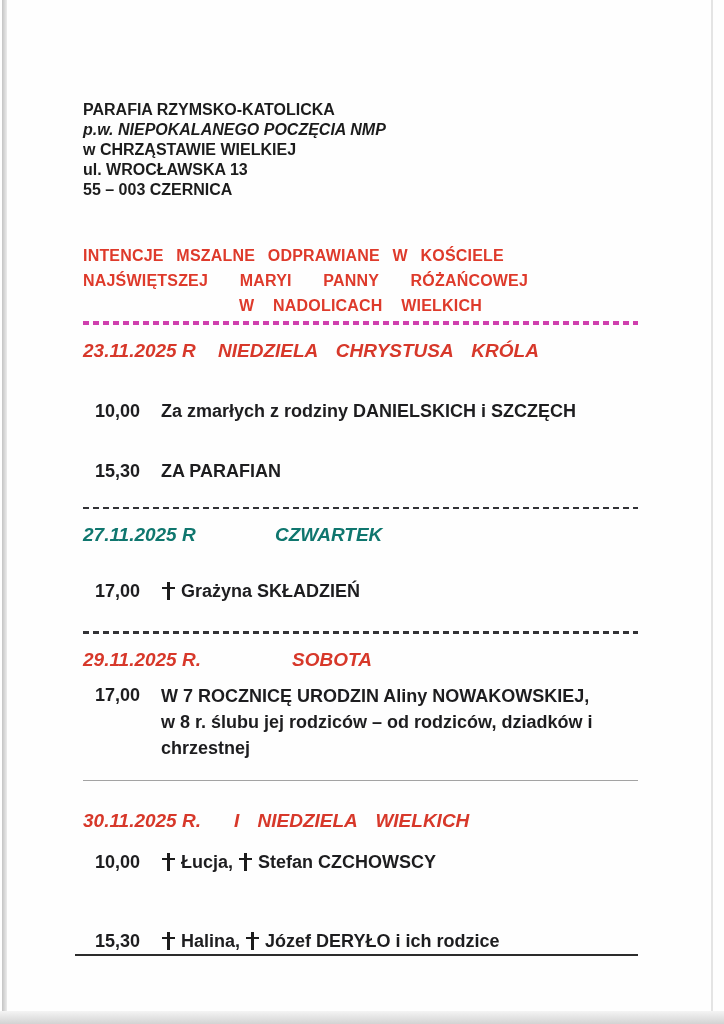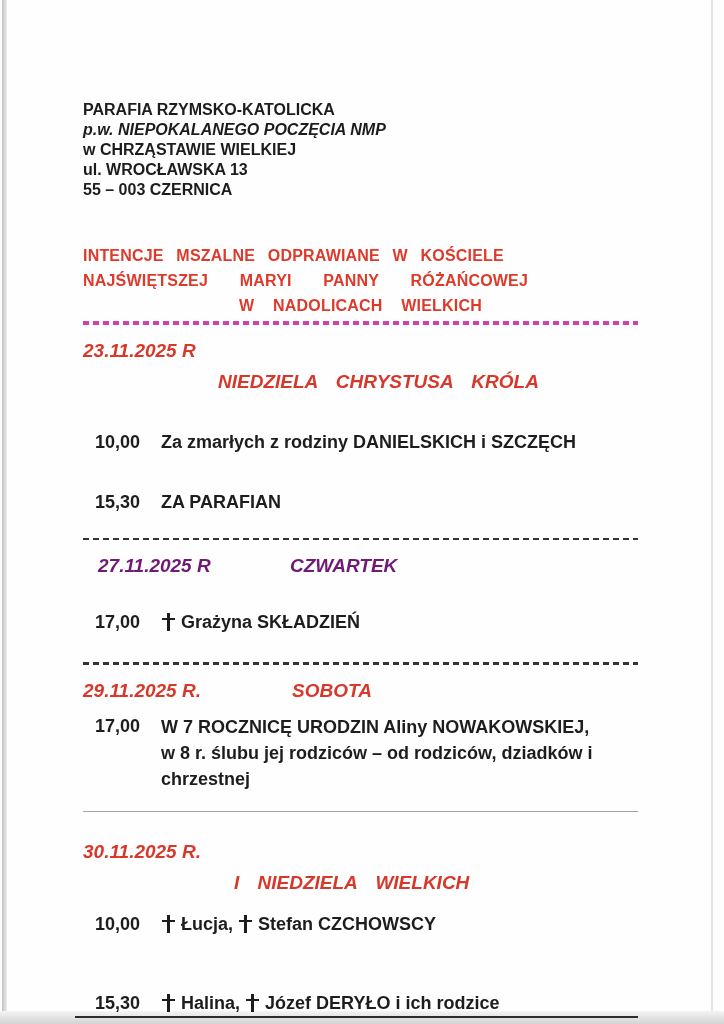--- a/index.html
+++ b/index.html
@@ -32,22 +32,22 @@
     background:repeating-linear-gradient(90deg,#cf3fae 0 6px,transparent 6px 10px); }
   .div.dashk { height:2.5px;
     background:repeating-linear-gradient(90deg,#323236 0 6px,transparent 6px 10px); }
   .div.dash1 { margin-top:24px; }
   .div.dash2 { margin-top:28px; }
   .div.thin { margin-top:19px; height:1.5px; background:#a3a3a3; }
 
   .daterow { display:flex; font-size:19px; line-height:24px; font-weight:bold; font-style:italic; }
   .daterow .date { width:135px; flex-shrink:0; }
   .red { color:#d7382a; }
-  .blue { color:#701a75;margin-left:15px; }
-  .day.spread { word-spacing:13px;margin-top:31px; }
+  .blue { color:#0f766e; }
+  .day.spread { word-spacing:13px; }
   .s0 { margin-top:14px; }
   .s1 { margin-top:14px; } .s1 .day { margin-left:57px; }
   .s2 { margin-top:14px;align-items:center; } .s2 .day { margin-left:74px; }
   .s3 { margin-top:28px;gap:16px; }
 
   .intent { display:flex; padding-left:12px; font-size:18px; line-height:24px;
     font-weight:bold; color:#1d1d1f; }
   .intent .time { width:52px; flex-shrink:0; }
   .intent .itext { margin-left:14px; }
   .two-line .itext div { line-height:26px; }

